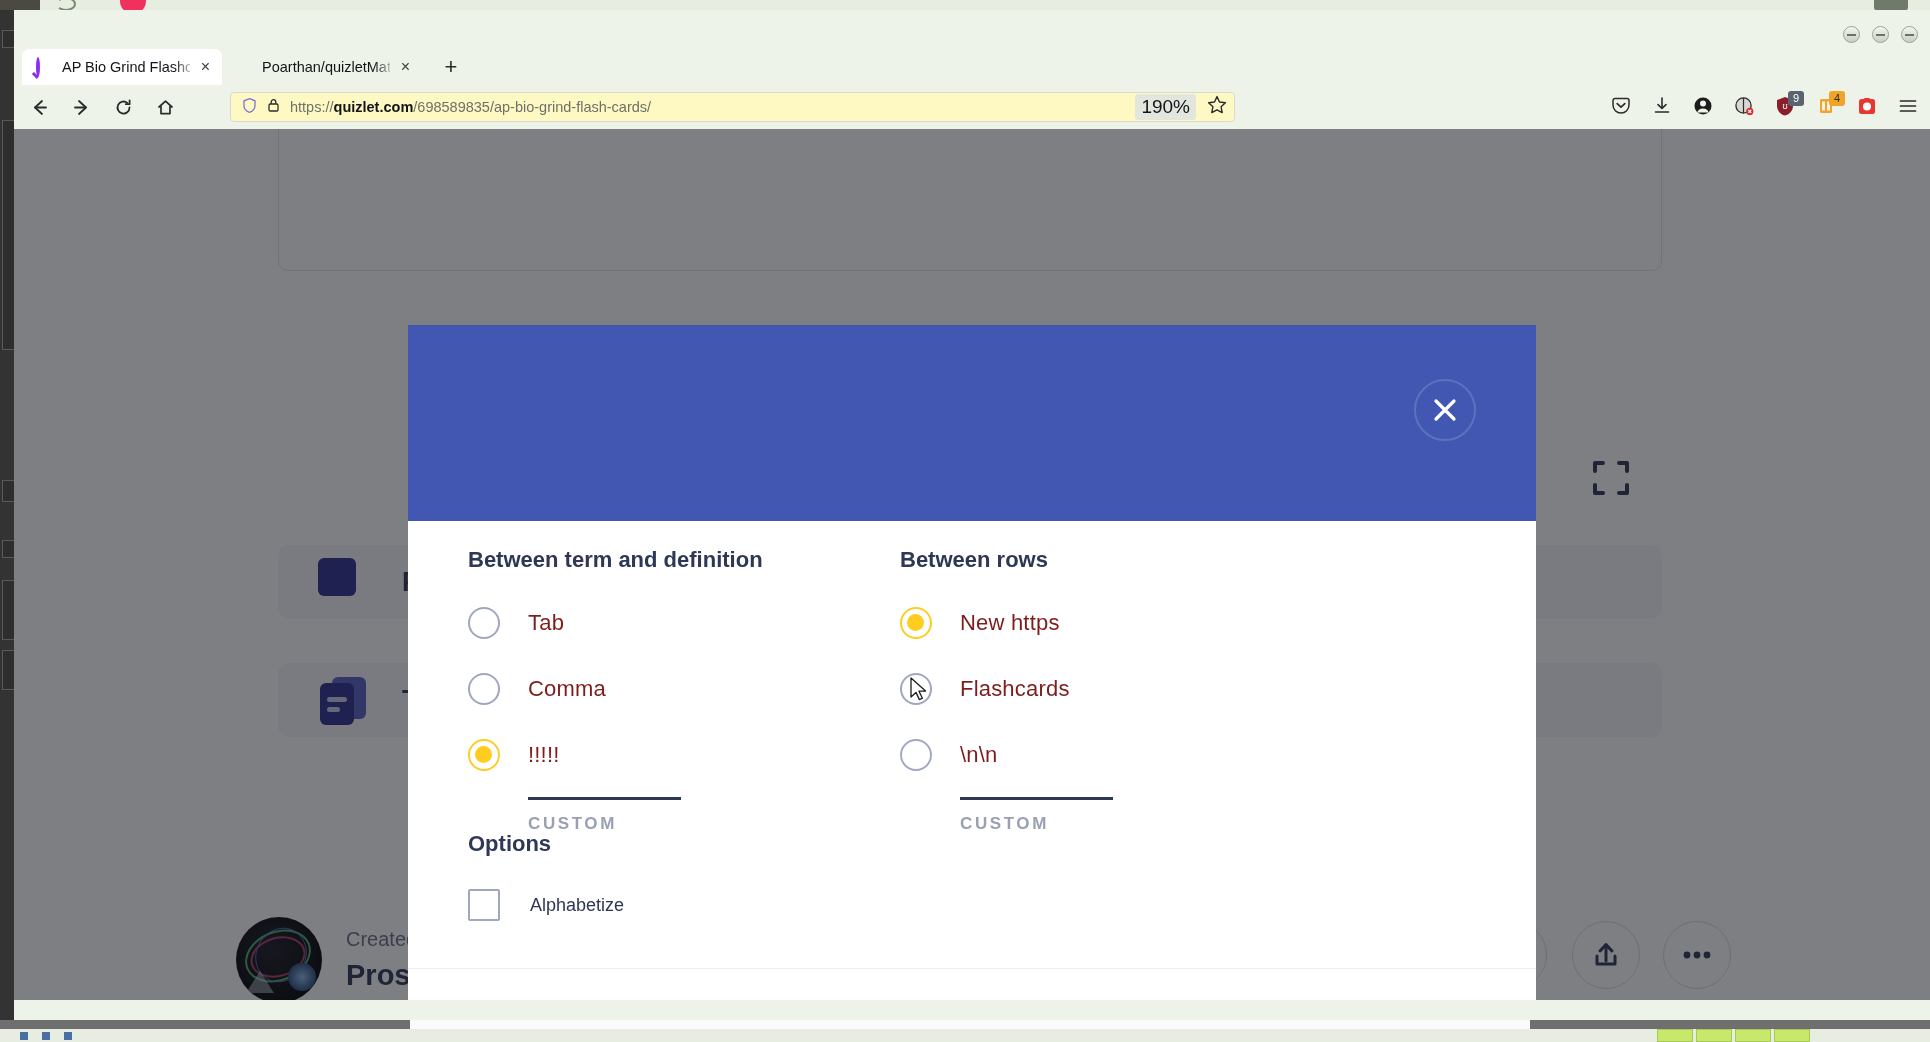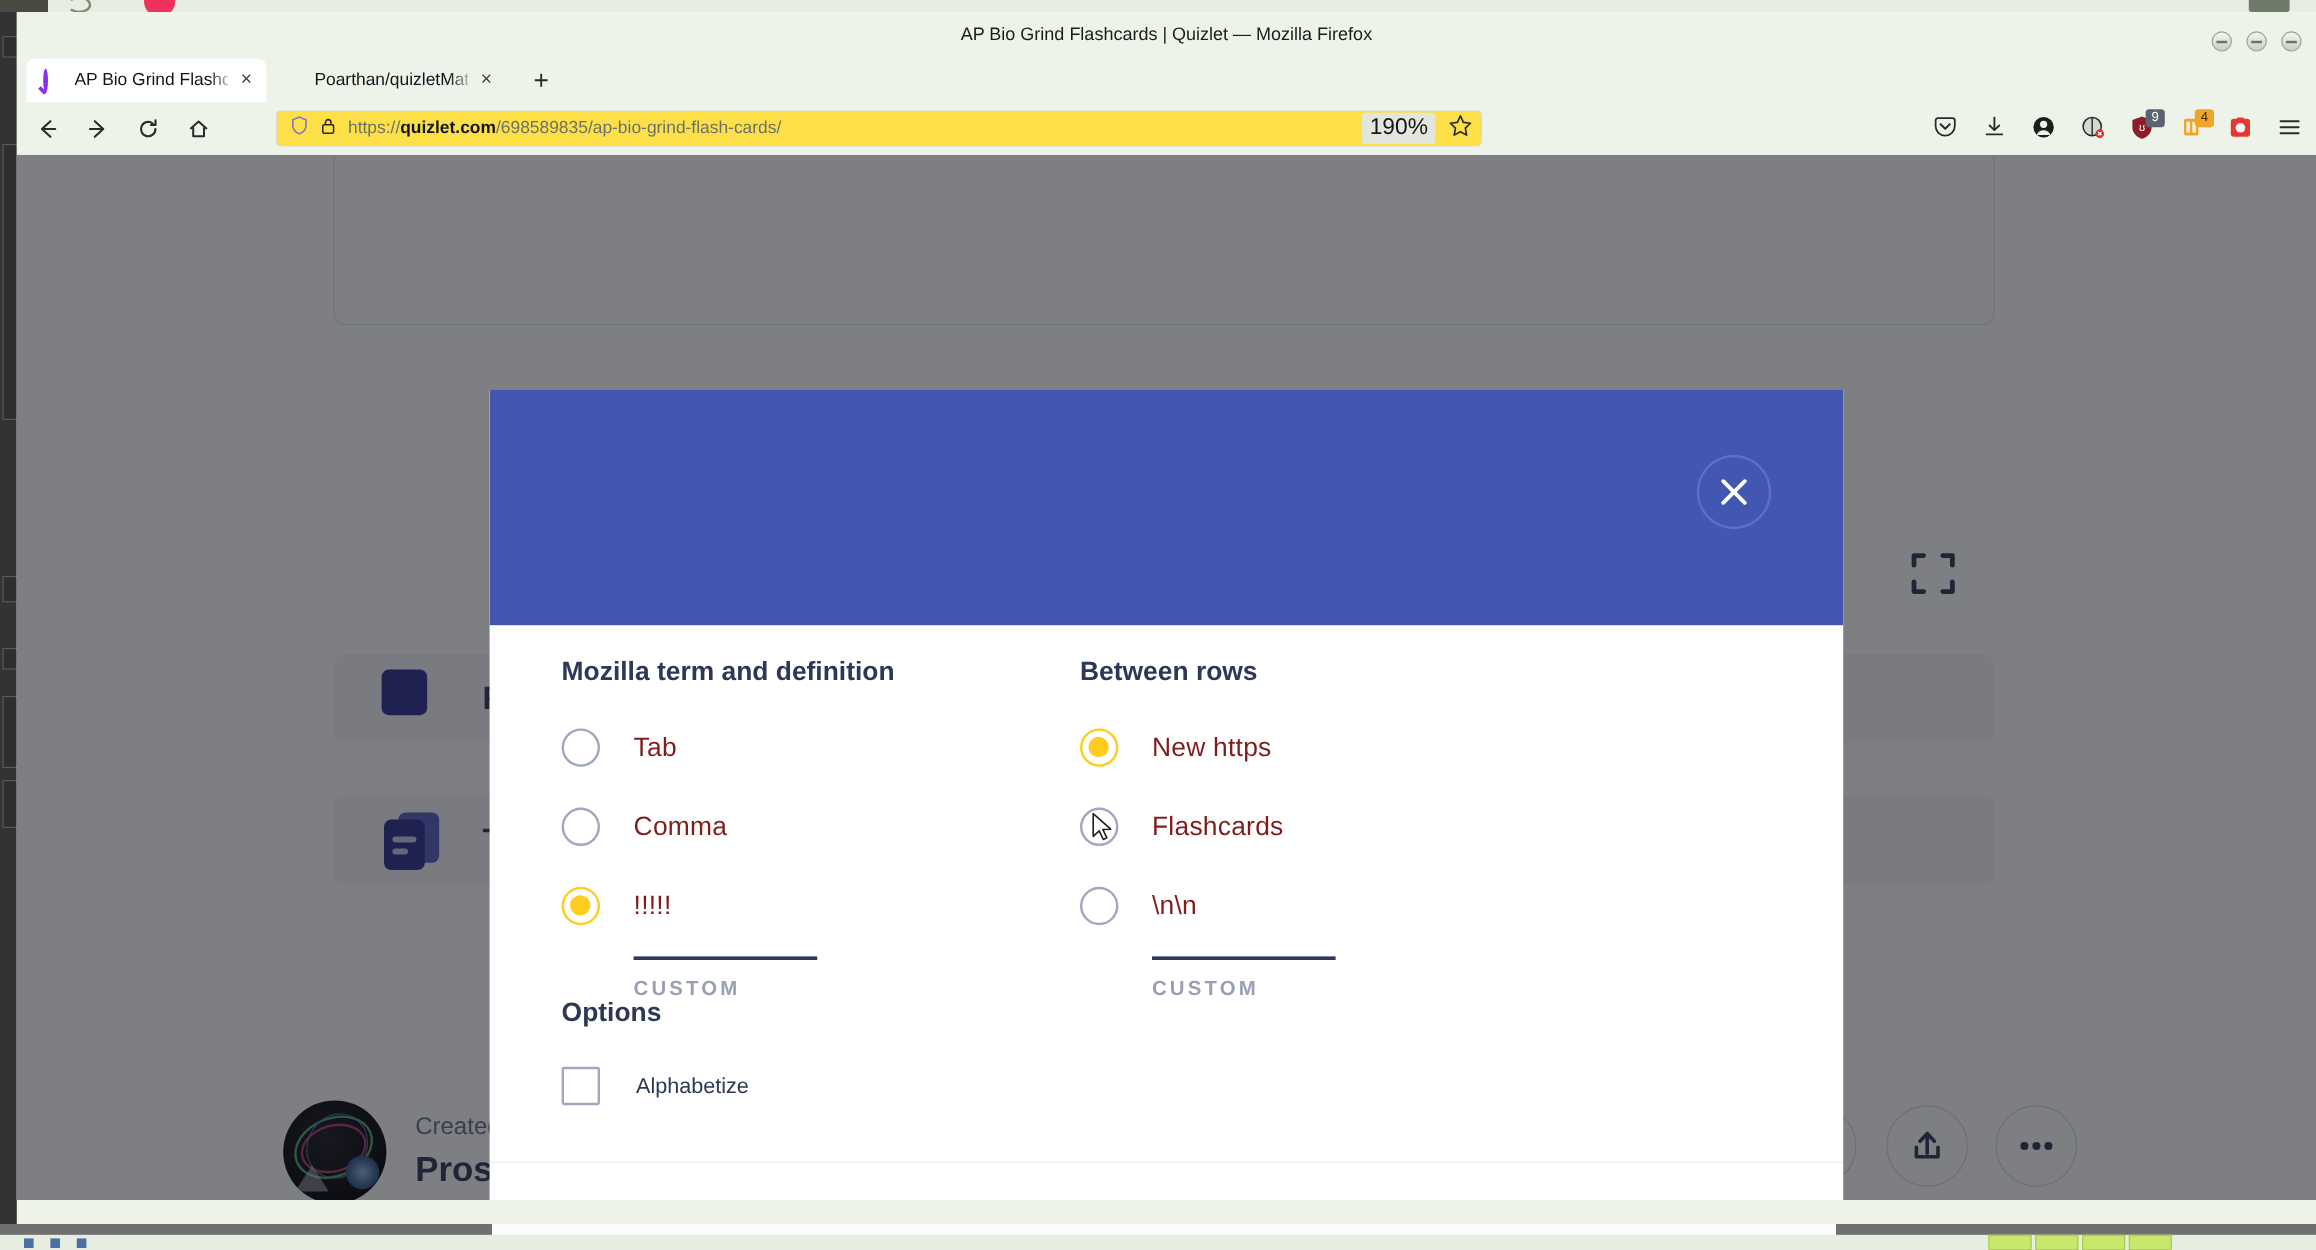--- a/index.html
+++ b/index.html
@@ -151,21 +151,21 @@
     display: flex; align-items: center;
   }
   .navicon {
     width: 34px; height: 34px; margin-left: 8px;
     display: flex; align-items: center; justify-content: center;
     color: #2b2b2b;
   }
   .navicon svg { display: block; }
   .urlbar {
     position: absolute; left: 216px; width: 1005px; height: 30px; top: 7px;
-    background: #fde047; border: 1px solid #d6dbd2; border-radius: 4px;
+    background: #fef9c3; border: 1px solid #d6dbd2; border-radius: 4px;
     display: flex; align-items: center; padding: 0 6px 0 10px;
   }
   .urlbar .shield { margin-right: 8px; }
   .urlbar .lock { margin-right: 9px; }
   .urltext {
     flex: 1; font-size: 14.5px; color: #6d7168;
     white-space: nowrap; overflow: hidden;
     font-family: "Liberation Sans", sans-serif;
   }
   .urltext b { color: #15141a; font-weight: 700; }
@@ -413,21 +413,20 @@
     <div class="lsbox" style="top:110px;height:230px;"></div>
     <div class="lsbox" style="top:470px;height:22px;"></div>
     <div class="lsbox" style="top:530px;height:18px;"></div>
     <div class="lsbox" style="top:570px;height:60px;"></div>
     <div class="lsbox" style="top:640px;height:40px;"></div>
   </div>
 
   <div id="firefox">
 
     <div class="titlebar">
-      <div class="wintitle">AP Bio Grind Flashcards | Quizlet — Mozilla Firefox</div>
       <div class="wincontrols">
         <div class="winbtn"></div>
         <div class="winbtn"></div>
         <div class="winbtn"></div>
       </div>
     </div>
 
     <div class="tabstrip">
       <div class="tab active">
         <span class="favicon"><span class="q-fav"></span></span>
@@ -623,21 +622,21 @@
           <div class="modal-close">
             <svg width="34" height="34" viewBox="0 0 34 34">
               <path d="M8 8 L26 26 M26 8 L8 26" stroke="#ffffff" stroke-width="3.2" stroke-linecap="round"></path>
             </svg>
           </div>
         </div>
 
         <div class="modal-body">
 
           <div class="col-left">
-            <div class="section-title">Mozilla term and definition</div>
+            <div class="section-title">Between term and definition</div>
 
             <div class="radio-row">
               <span class="radio"></span>
               <span class="radio-label">Tab</span>
             </div>
             <div class="radio-row">
               <span class="radio"></span>
               <span class="radio-label">Comma</span>
             </div>
             <div class="radio-row">

